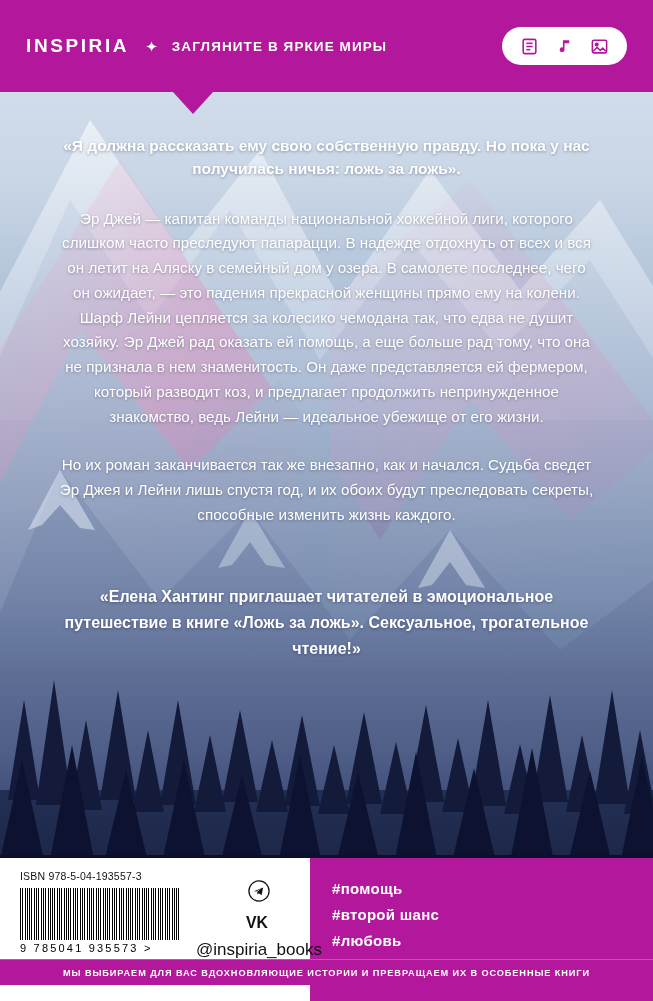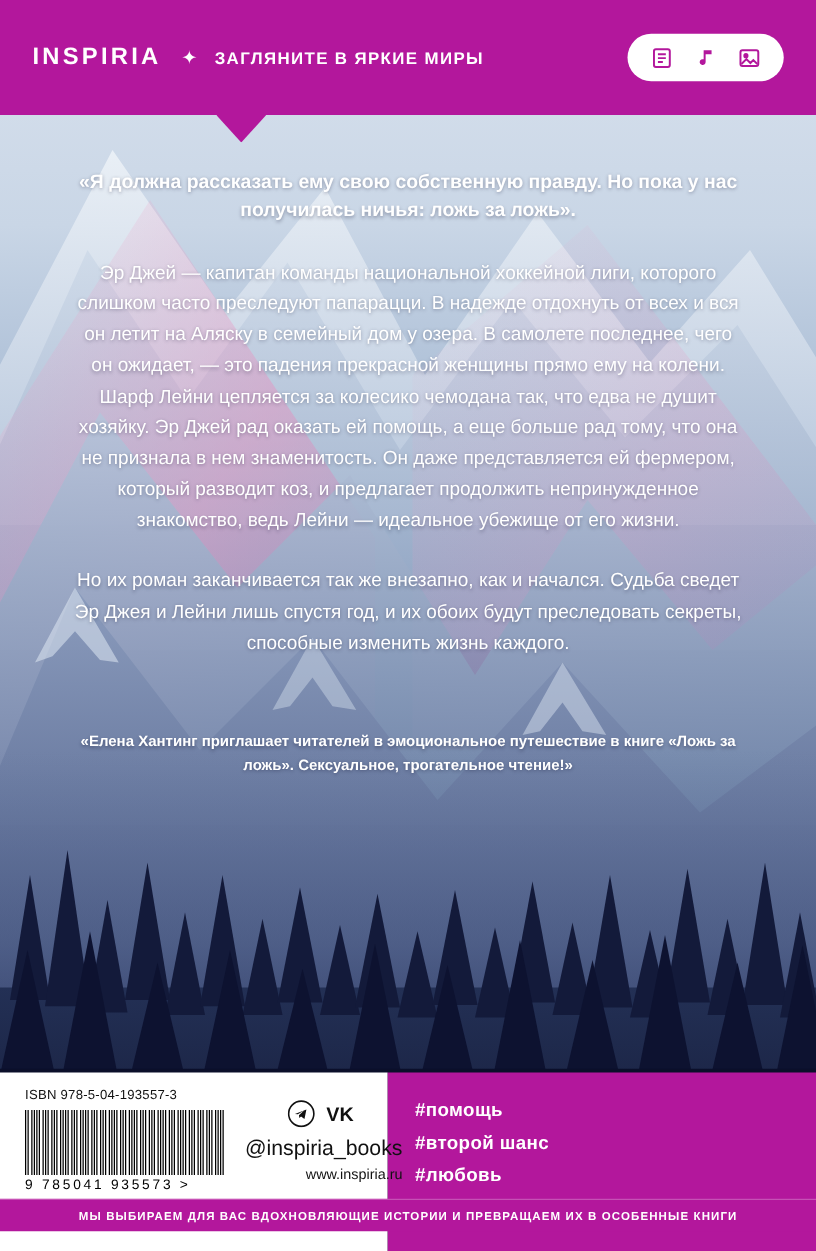--- a/index.html
+++ b/index.html
@@ -91,21 +91,21 @@
   .blurb {
     font-size: 15.2px;
     line-height: 1.63;
     margin-bottom: 20px;
     text-shadow: 0 1px 3px rgba(20,20,50,.35);
   }
   .blurb.second { margin-top: 24px; }
 
   .review {
     margin-top: 56px;
-    font-size: 12px;
+    font-size: 16px;
     font-weight: bold;
     line-height: 1.62;
     text-shadow: 0 1px 3px rgba(20,20,50,.4);
   }
   .review-author {
     margin-top: 10px;
     font-size: 15.5px;
     font-weight: bold;
     letter-spacing: 1.6px;
     text-shadow: 0 1px 3px rgba(20,20,50,.4);
@@ -143,20 +143,21 @@
   }
   .social {
     position: absolute;
     left: 196px; top: 22px;
     text-align: center;
     color: #111;
   }
   .social-icons {
     display: flex; gap: 9px; justify-content: center; align-items: center;
     margin-bottom: 4px;
+    flex-direction: column;
   }
   .social-icons svg { display: block; }
   .social-handle { font-size: 17px; line-height: 1.5; }
   .social-site { font-size: 11.5px; line-height: 1.5; text-align: right; }
 
   .bottom-right {
     flex: 1;
     background: #b3179c;
     color: #ffffff;
     padding: 18px 0 0 22px;

